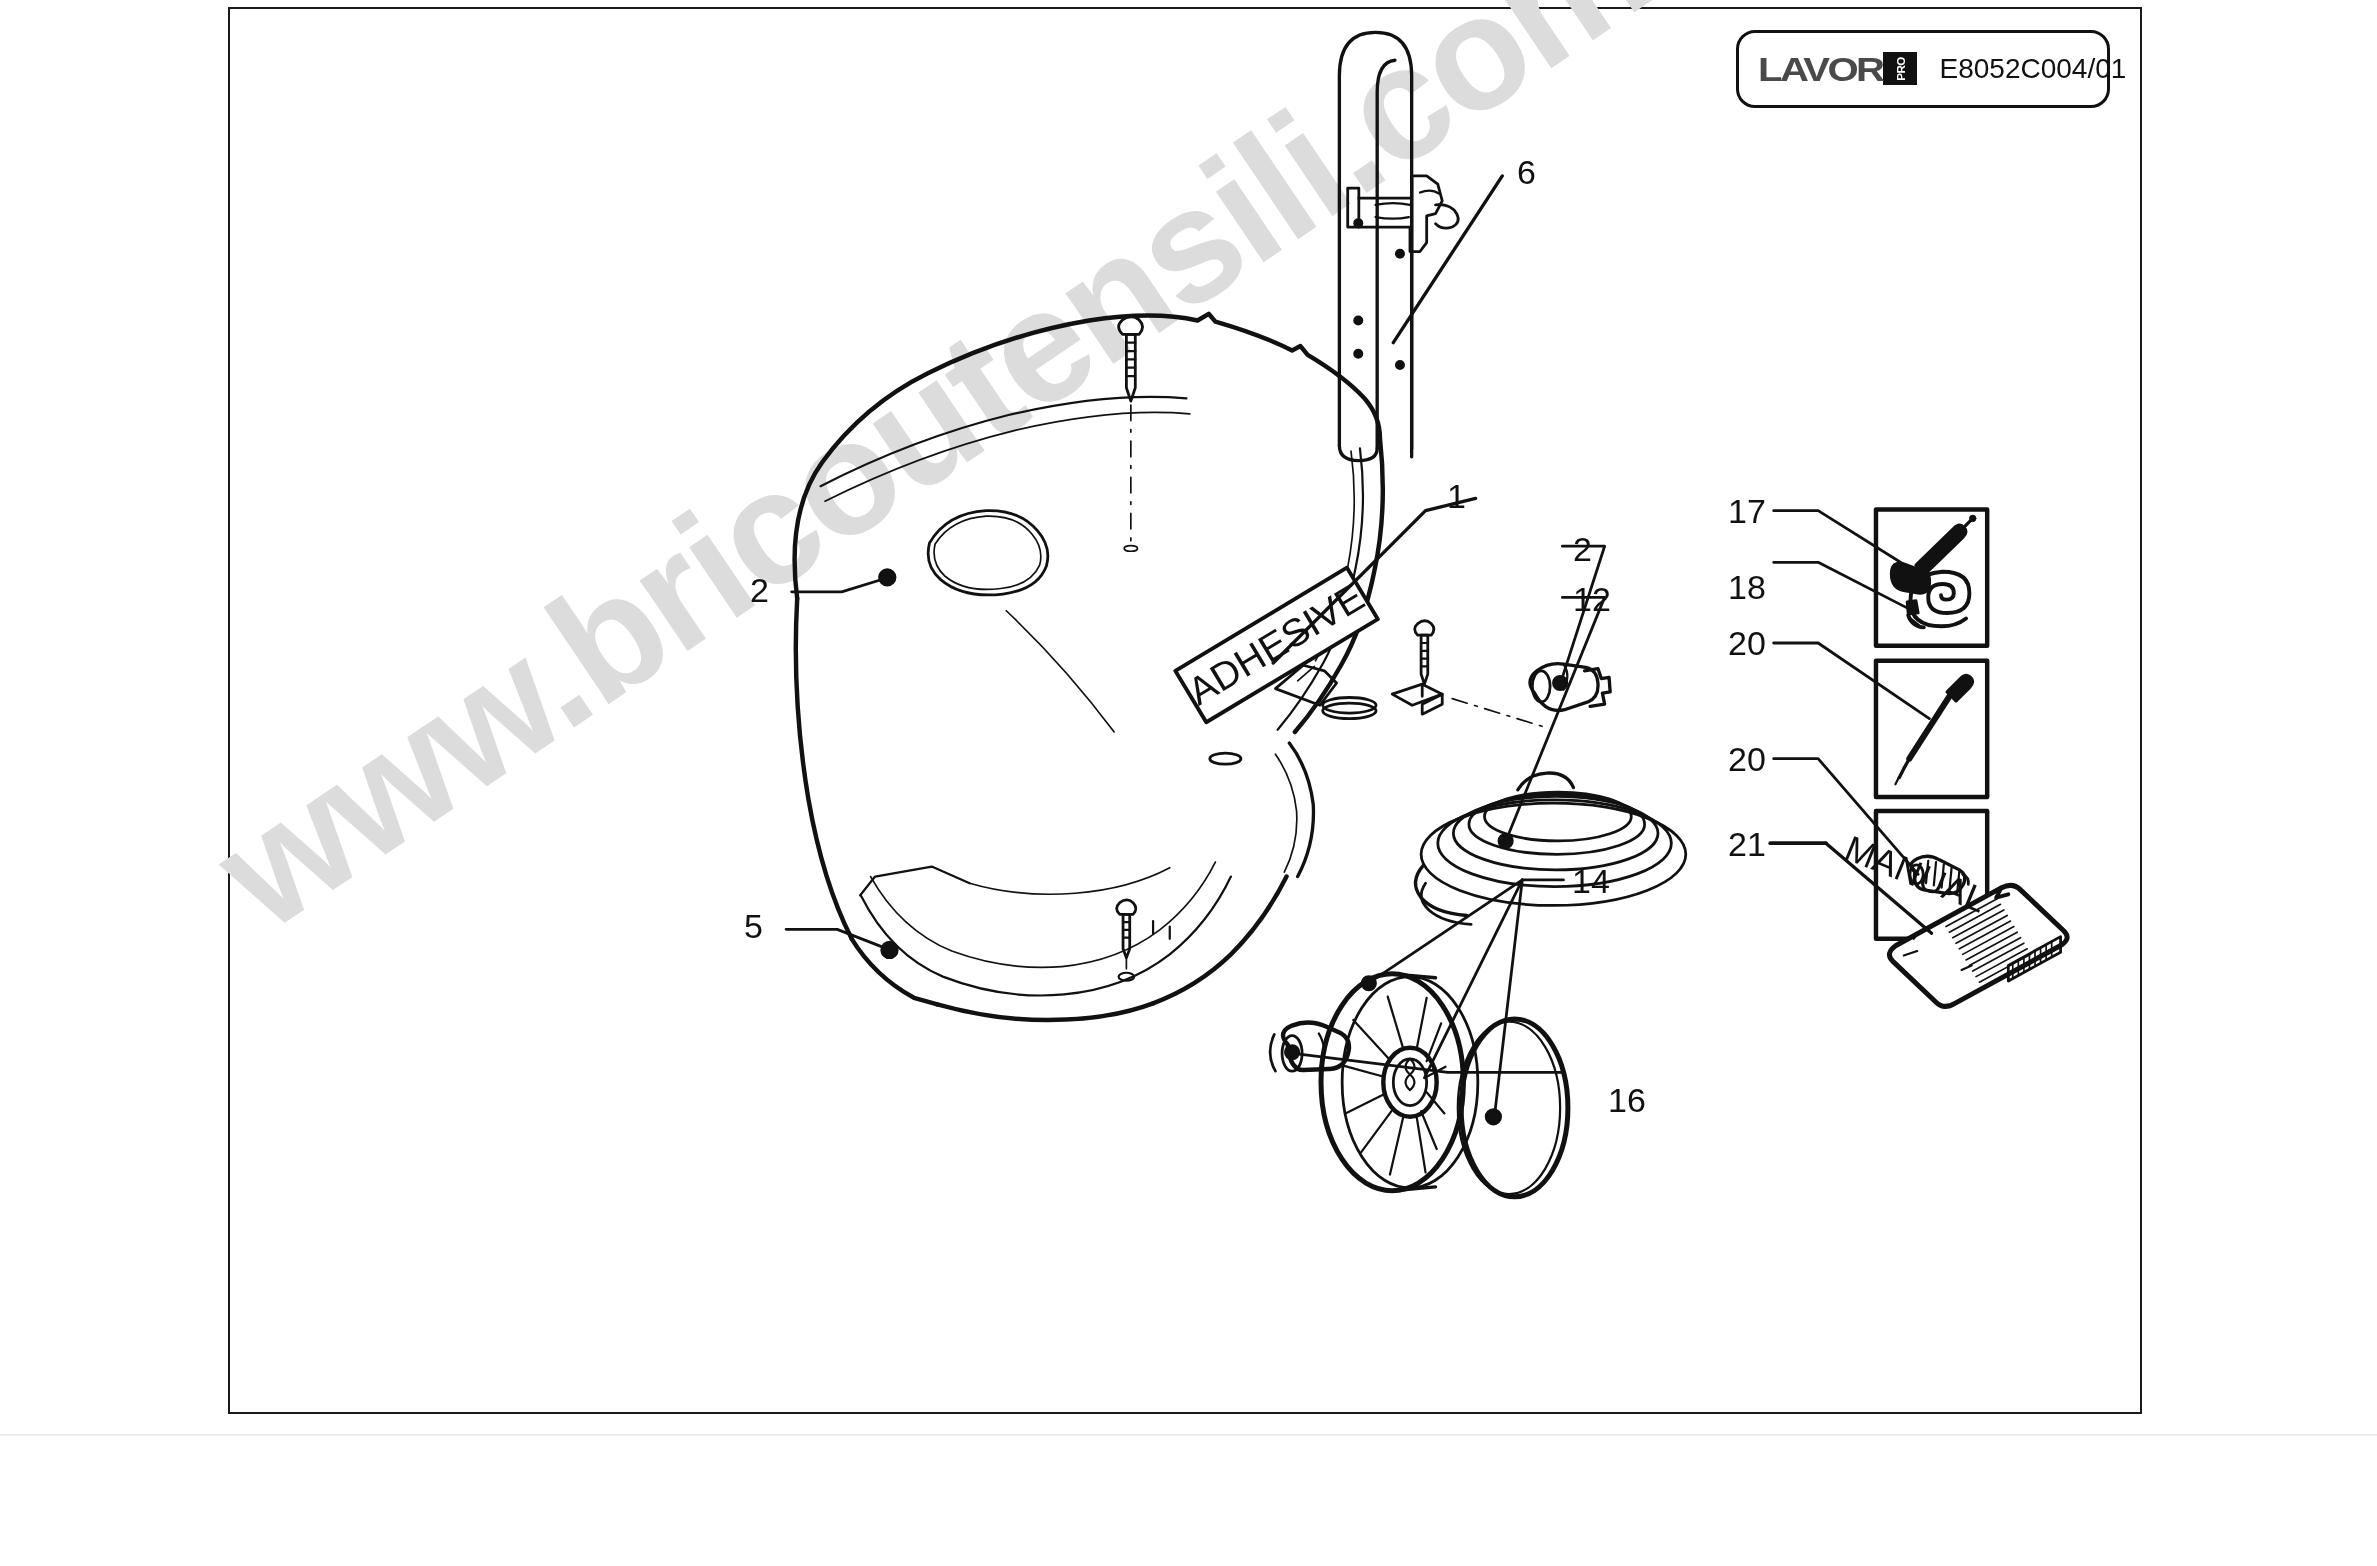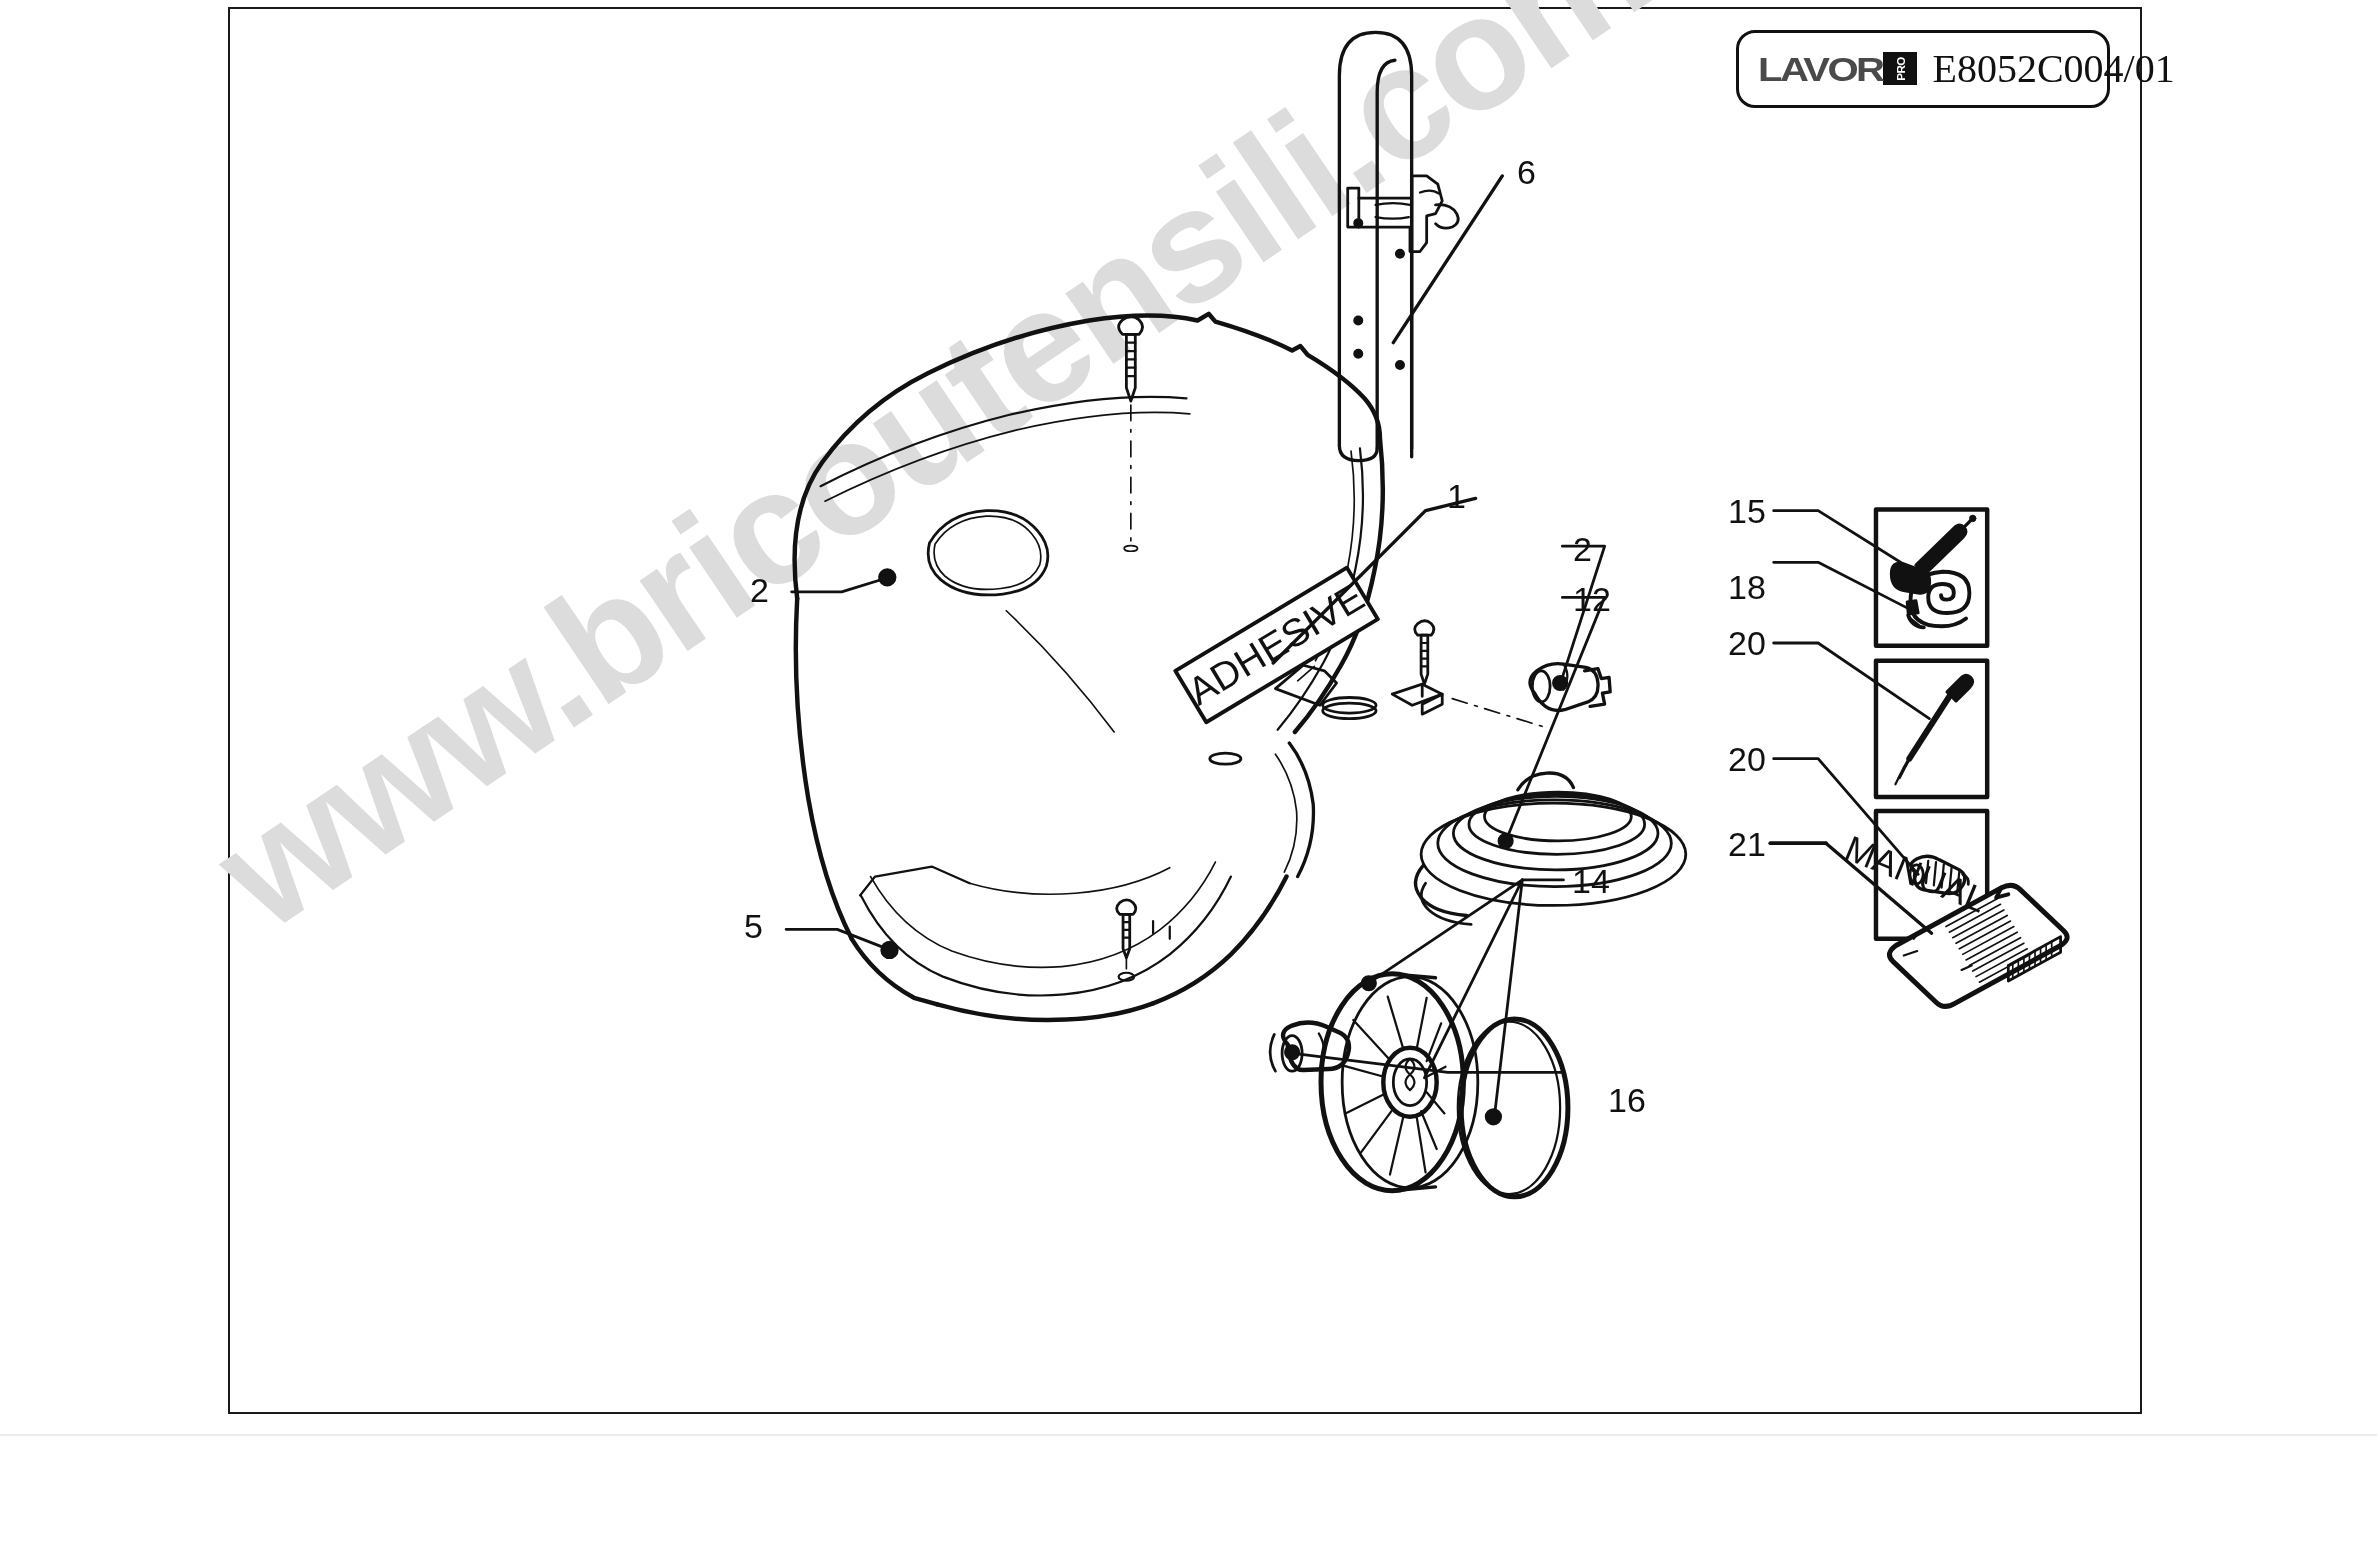--- a/index.html
+++ b/index.html
@@ -23,22 +23,22 @@
          border:3.9px solid #111;border-radius:19px;background:#fff;
          display:flex;align-items:center;padding-left:19px;box-sizing:border-box;z-index:40;}
   .lavorlogo{display:flex;align-items:center;height:36px;}
   .lavorlogo .lv{font-family:"Liberation Sans",sans-serif;font-weight:bold;
         font-size:34px;letter-spacing:-2.2px;color:#4a4a4a;line-height:1;
         transform:scaleX(1.18);transform-origin:left center;}
   .lavorlogo .prosq{width:34px;height:33px;background:#111;margin-left:20px;
         display:flex;align-items:center;justify-content:center;}
   .lavorlogo .prosq i{font-style:normal;color:#fff;font-weight:bold;font-size:10.6px;
         letter-spacing:-0.6px;transform:rotate(-90deg) scaleX(1.1);}
-  #badge .code{font-size:40px;font-weight:normal;margin-left:15px;color:#111;
-        font-family:Liberation Serif, serif;letter-spacing:0px;}
+  #badge .code{font-size:28px;font-weight:normal;margin-left:22px;color:#111;
+        font-family:Liberation Sans, sans-serif;letter-spacing:0px;}
 
   
   .callout{position:absolute;font-family:"Liberation Sans",sans-serif;
            font-size:34px;color:#111;z-index:30;line-height:1;}
 
   
   #art{position:absolute;left:0;top:0;width:1914px;height:1407px;z-index:20;}
 
   
   #divider{position:absolute;left:0;top:1434px;width:2377px;height:1.7px;background:#ededed;}
@@ -313,21 +313,21 @@
   </svg>
 
   <div class="callout" style="left:1217px;top:470px">1</div>
   <div class="callout" style="left:520px;top:564px">2</div>
   <div class="callout" style="left:514px;top:900px">5</div>
   <div class="callout" style="left:1287px;top:146px">6</div>
   <div class="callout" style="left:1343px;top:523px">2</div>
   <div class="callout" style="left:1343px;top:573px">12</div>
   <div class="callout" style="left:1342px;top:855px">14</div>
   <div class="callout" style="left:1378px;top:1074px">16</div>
-  <div class="callout" style="left:1498px;top:485px">15</div>
+  <div class="callout" style="left:1498px;top:485px">17</div>
   <div class="callout" style="left:1498px;top:561px">18</div>
   <div class="callout" style="left:1498px;top:617px">20</div>
   <div class="callout" style="left:1498px;top:733px">20</div>
   <div class="callout" style="left:1498px;top:818px">21</div>
 </div>
 
 <div id="divider"></div>
 
 <div id="footer">
 

